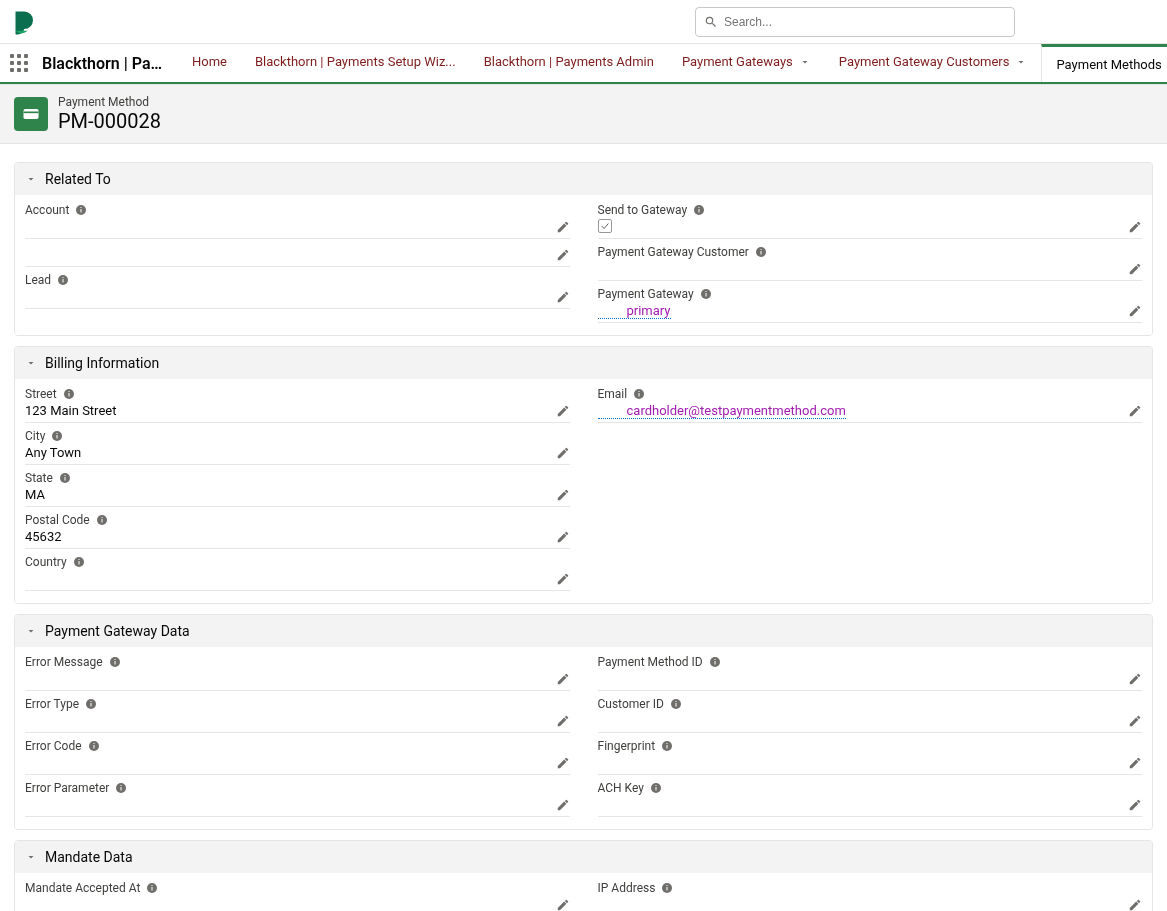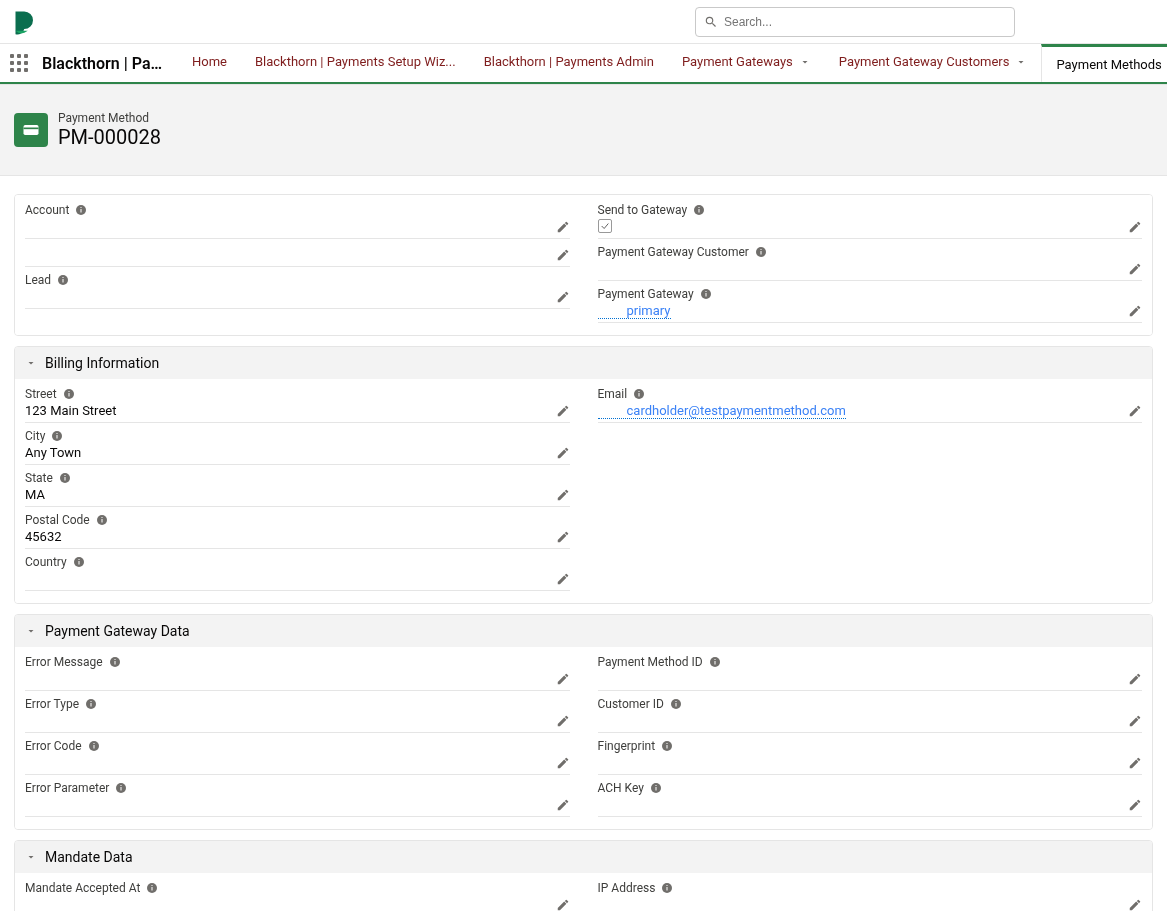--- a/index.html
+++ b/index.html
@@ -82,21 +82,21 @@
     background: #fff;
     margin-bottom: -2px;
   }
 
   
   .record-header {
     display: flex; align-items: center;
     background: #f3f3f3;
     border-top: 1px solid #e5e5e5;
     border-bottom: 1px solid #e5e5e5;
-    padding: 26px 14px;
+    padding: 10px 14px;
     min-height: 50px;
   }
   .record-icon {
     width: 34px; height: 34px; border-radius: 4px;
     background: #2e844a; display:flex; align-items:center; justify-content:center;
     margin-right: 10px;
   }
   .record-meta .obj { font-size: 12px; color: #3e3e3c; }
   .record-meta .title { font-size: 20px; font-weight: 400; }
 
@@ -134,21 +134,21 @@
   }
   .field .label-row .info { margin-left: 6px; }
   .field .value-row {
     display: flex; align-items: center; justify-content: space-between;
     min-height: 22px;
     border-bottom: 1px solid #e5e5e5;
     padding-bottom: 2px;
     color: #080707;
   }
   .field .value-row .val { font-size: 13px; }
-  .field .value-row .val a, .link { color: #3b82f6; text-decoration: none; border-bottom: 1px dotted #0070d2; padding-left: 29px;}
+  .field .value-row .val a, .link { color: #a21caf; text-decoration: none; border-bottom: 1px dotted #0070d2; padding-left: 29px;}
   .edit-pencil { color: #706e6b; cursor: pointer; flex: 0 0 auto; }
 
   .checkbox {
     width: 14px; height: 14px; border: 1px solid #999; border-radius: 2px;
     display: inline-flex; align-items: center; justify-content: center;
     background: #fff;
   }
 
   
   svg { display: block; }
@@ -264,20 +264,28 @@
   </div>
   <div class="record-meta">
     <div class="obj">Payment Method</div>
     <div class="title">PM-000028</div>
   </div>
 </div>
 
 <div class="content">
 
   <div class="section">
+    <div class="section-header">
+      <span class="chev">
+          <svg class="chev-sec">
+            <use href="#i-chev-down"></use>
+          </svg>
+        </span>
+      <span>Related To</span>
+    </div>
     <div class="section-body">
       <div class="col" id="related-left">
           <div class="field">
             <div class="label-row">
               <span>Account</span>
               <span class="info">
                 <svg class="info-ic">
                   <use href="#i-info"></use>
                 </svg>
               </span>

